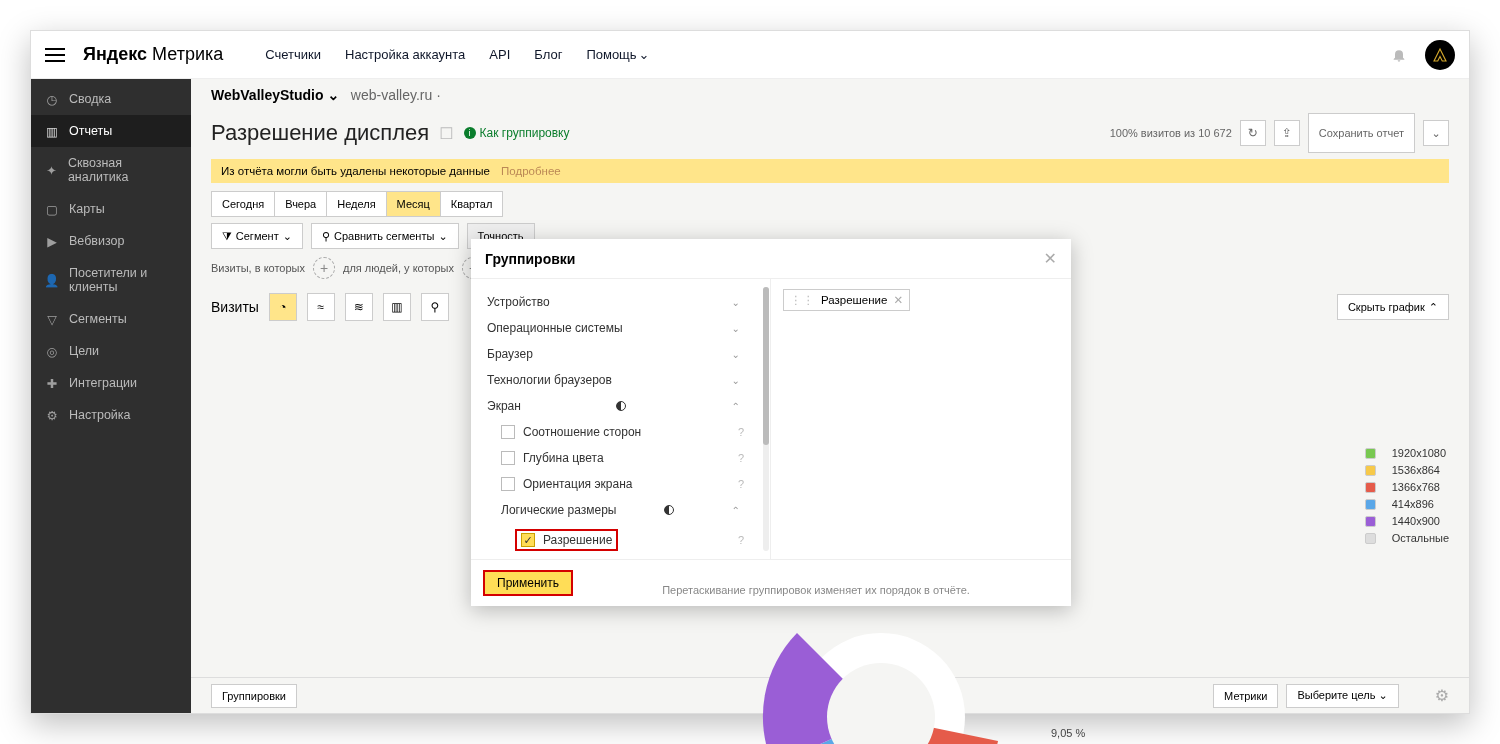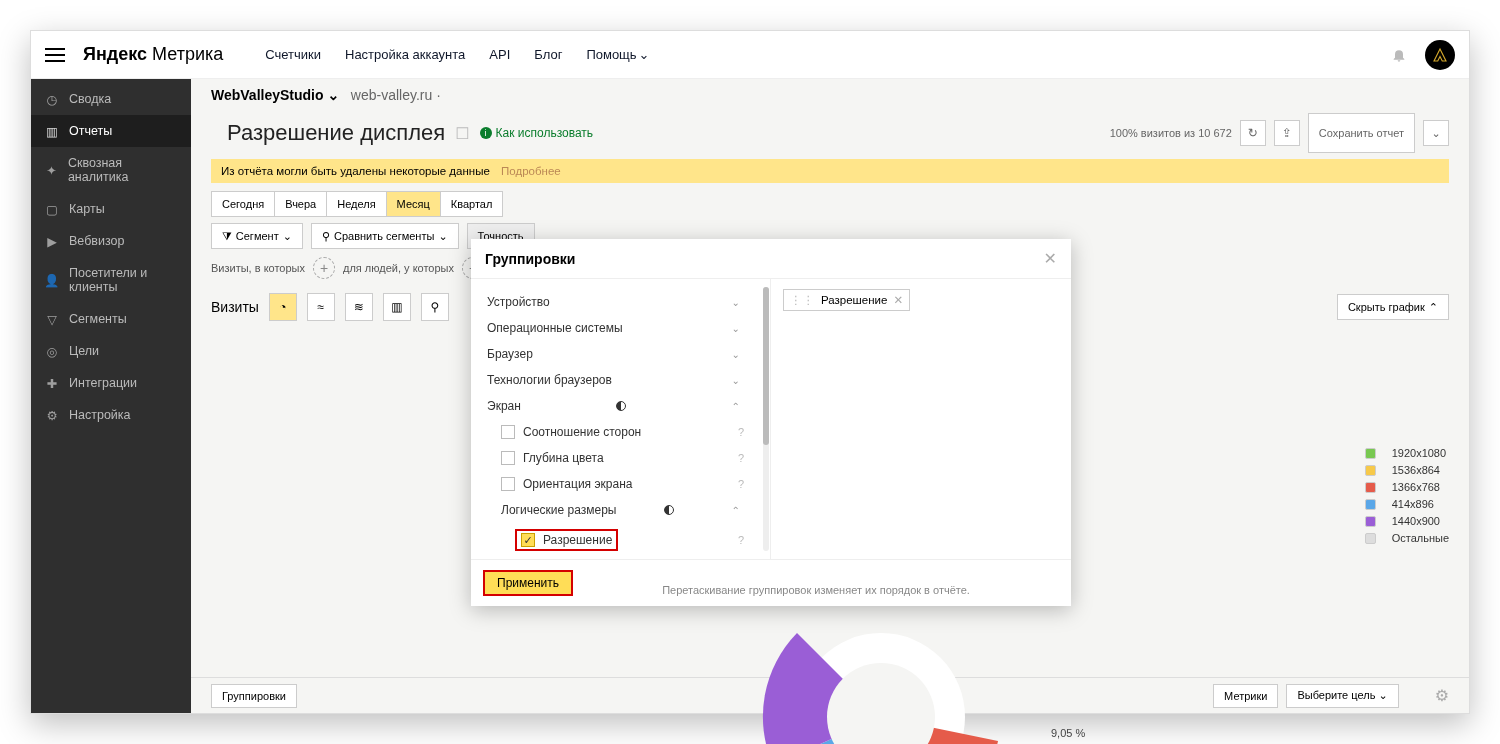--- a/index.html
+++ b/index.html
@@ -19,21 +19,21 @@
   .chev { margin-left:2px; }
   
   .main { flex:1; display:flex; min-height:0; position: relative; }
   .sidebar { width: 160px; background:#2f2f2f; color:#bbb; font-size:12.5px; display:flex; flex-direction:column; padding-top:4px; }
   .sb-item { display:flex; align-items:center; gap:10px; padding: 9px 14px; cursor:pointer; }
   .sb-item.active { background:#1e1e1e; color:#fff; }
   .sb-icon { width:14px; height:14px; display:inline-flex; align-items:center; justify-content:center; opacity:.8; }
   .content { flex:1; background:#f5f5f3; position:relative; display:flex; flex-direction:column; min-width:0; }
   .crumb { padding:8px 20px; font-size:14px; color:#666; }
   .crumb a { color:#000; font-weight:600; }
-  .title-row { display:flex; align-items:center; gap:10px; padding: 2px 20px 6px; margin-left: 16px; }
+  .title-row { display:flex; align-items:center; gap:10px; padding: 2px 20px 6px; }
   .page-title { font-size:22px; font-weight:400; color:#222; }
   .howto { color:#0a7d2c; font-size:12px; display:flex; align-items:center; gap:4px; }
   .howto-ico { width:12px;height:12px;border-radius:50%;background:#0a7d2c;color:#fff;font-size:9px;display:inline-flex;align-items:center;justify-content:center; }
   .title-right { margin-left:auto; display:flex; align-items:center; gap:8px; font-size:11px; color:#666; }
   .icon-btn { width:26px; height:26px; border:1px solid #ccc; background:#fff; display:flex; align-items:center; justify-content:center; font-size:12px; }
   .save-btn { height:40px; border:1px solid #ccc; background:#fff; padding:0 10px; font-size:11px; display:flex; align-items:center; }
   .save-chev { width:26px; height:26px; border:1px solid #ccc; background:#fff; display:flex; align-items:center; justify-content:center; }
   .warn { margin: 0 20px 8px; background:#ffe58a; padding:6px 10px; font-size:11.5px; }
   .warn a { color:#b85; margin-left:8px; }
   .periods { display:flex; gap:0; padding: 0 20px 6px; }
@@ -168,21 +168,21 @@
       <div class="crumb">
         <a><span>WebValleyStudio</span> <span>⌄</span></a>
         &nbsp;&nbsp;<span>web-valley.ru</span> ·
       </div>
 
       <div class="title-row">
         <div class="page-title">Разрешение дисплея</div>
         <span style="color:#bbb">☐</span>
         <span class="howto">
             <span class="howto-ico">i</span>
-            <span>Как использовать</span>
+            <span>Как группировку</span>
           </span>
         <div class="title-right">
           <span>100% визитов из 10 672</span>
           <div class="icon-btn">↻</div>
           <div class="icon-btn">⇪</div>
           <div class="save-btn">Сохранить отчет</div>
           <div class="save-chev">⌄</div>
         </div>
       </div>
 

